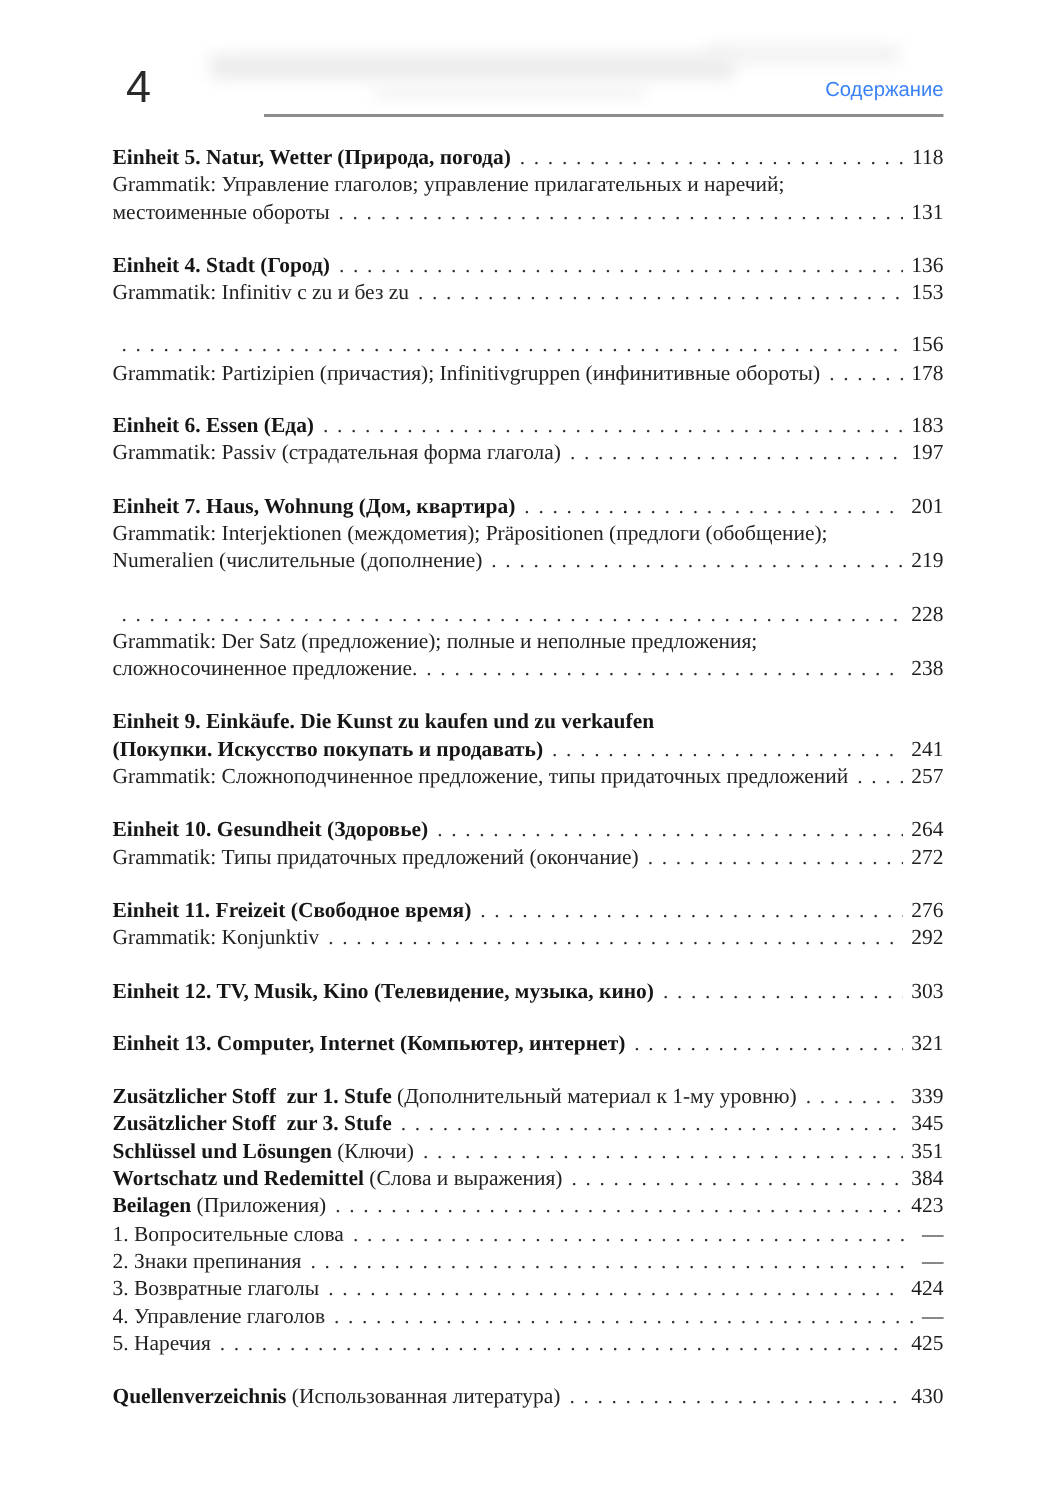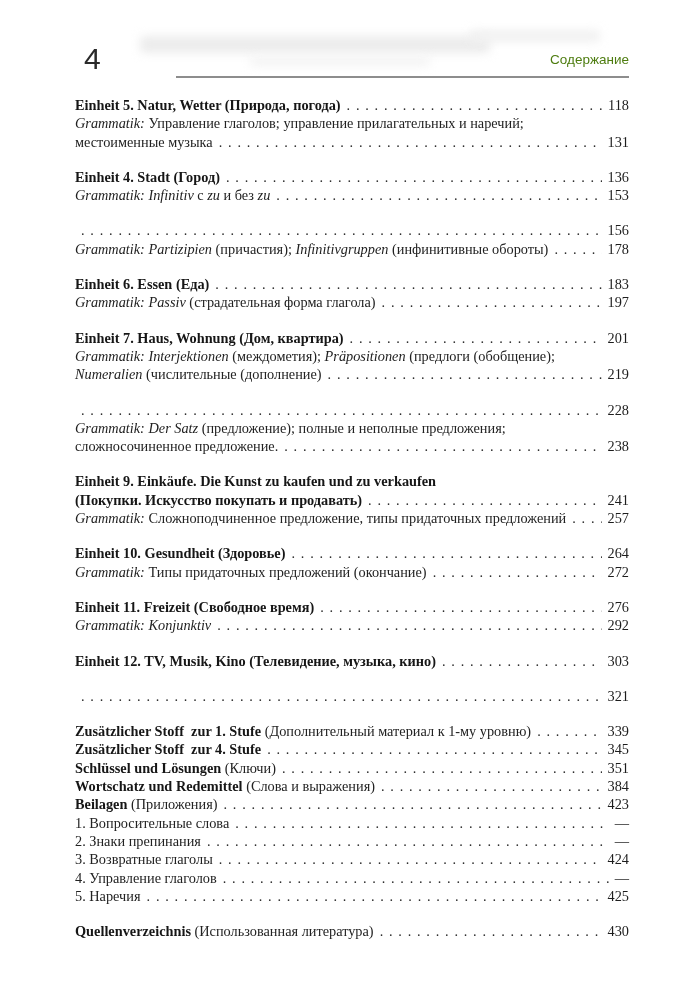--- a/index.html
+++ b/index.html
@@ -16,41 +16,41 @@
   .bleed.b3{left:250px;top:57px;width:180px;height:9px;background:#f3f3f3;}
 
   .folio{
     position:absolute;left:84px;top:44px;
     font-family:"Liberation Sans","DejaVu Sans",sans-serif;
     font-size:30px;line-height:1;color:#2a2a2a;
   }
   .header-title{
     position:absolute;right:66px;top:52px;
     font-family:"Liberation Sans","DejaVu Sans",sans-serif;
-    font-size:13.5px;color:#4d7c0f;margin-left:40px;
+    font-size:13.5px;color:#3b82f6;margin-left:40px;
   }
   .header-rule{
     position:absolute;left:176px;right:66px;top:76px;height:2px;
     background:#8d8d8d;
   }
 
   .toc{
     position:absolute;left:75px;right:66px;top:96px;
     font-size:14.3px;
   }
   .toc-block{margin-bottom:17px;}
   .toc-block:last-child{margin-bottom:16px;}
   .toc-row{
     display:flex;align-items:baseline;
     line-height:18.3px;height:18.3px;
     white-space:nowrap;
   }
   .row-text{flex:0 0 auto;white-space:pre;}
   .seg.b{font-weight:700;color:#161616;}
-  .seg.i{font-style:italic;}
+  .seg.i{}
   .seg.r{font-style:normal;font-weight:400;}
   .dots{
     flex:1 1 auto;min-width:0;overflow:hidden;white-space:nowrap;
     margin-left:6px;letter-spacing:1.1px;color:#2d2d2d;
   }
   .pg{flex:0 0 auto;margin-left:6px;text-align:right;color:#1d1d1d;font-family:Liberation Serif, serif;}
 </style>
 </head>
 <body>
 
@@ -66,21 +66,21 @@
     <div class="toc-block">
       <div class="toc-row">
         <span class="row-text"><span class="seg b">Einheit 5. Natur, Wetter (Природа, погода)</span></span>
         <span class="dots">. . . . . . . . . . . . . . . . . . . . . . . . . . . . . . . . . . . . . . . . . . . . . . . . . . . . . . . . . . . . . . . . . . . . . . . . . . . . . . . . . . . . . . . . . . . . . . . . . . . . . . . . . . . . . . . . . . . . . . . . . . . . . . . . . . . . . . . . . . . . . . . . . . . . . . . . . . . . . . . . </span>
         <span class="pg">118</span>
       </div>
       <div class="toc-row">
         <span class="row-text"><span class="seg i">Grammatik:</span><span class="seg r"> Управление глаголов; управление прилагательных и наречий;</span></span>
       </div>
       <div class="toc-row">
-        <span class="row-text"><span class="seg r">местоименные музыка</span></span>
+        <span class="row-text"><span class="seg r">местоименные обороты</span></span>
         <span class="dots">. . . . . . . . . . . . . . . . . . . . . . . . . . . . . . . . . . . . . . . . . . . . . . . . . . . . . . . . . . . . . . . . . . . . . . . . . . . . . . . . . . . . . . . . . . . . . . . . . . . . . . . . . . . . . . . . . . . . . . . . . . . . . . . . . . . . . . . . . . . . . . . . . . . . . . . . . . . . . . . . </span>
         <span class="pg">131</span>
       </div>
     </div>
     <div class="toc-block">
       <div class="toc-row">
         <span class="row-text"><span class="seg b">Einheit 4. Stadt (Город)</span></span>
         <span class="dots">. . . . . . . . . . . . . . . . . . . . . . . . . . . . . . . . . . . . . . . . . . . . . . . . . . . . . . . . . . . . . . . . . . . . . . . . . . . . . . . . . . . . . . . . . . . . . . . . . . . . . . . . . . . . . . . . . . . . . . . . . . . . . . . . . . . . . . . . . . . . . . . . . . . . . . . . . . . . . . . . </span>
         <span class="pg">136</span>
       </div>
@@ -183,32 +183,33 @@
     </div>
     <div class="toc-block">
       <div class="toc-row">
         <span class="row-text"><span class="seg b">Einheit 12. TV, Musik, Kino (Телевидение, музыка, кино)</span></span>
         <span class="dots">. . . . . . . . . . . . . . . . . . . . . . . . . . . . . . . . . . . . . . . . . . . . . . . . . . . . . . . . . . . . . . . . . . . . . . . . . . . . . . . . . . . . . . . . . . . . . . . . . . . . . . . . . . . . . . . . . . . . . . . . . . . . . . . . . . . . . . . . . . . . . . . . . . . . . . . . . . . . . . . . </span>
         <span class="pg">303</span>
       </div>
     </div>
     <div class="toc-block">
       <div class="toc-row">
+        <span class="row-text"><span class="seg b">Einheit 13. Computer, Internet (Компьютер, интернет)</span></span>
         <span class="dots">. . . . . . . . . . . . . . . . . . . . . . . . . . . . . . . . . . . . . . . . . . . . . . . . . . . . . . . . . . . . . . . . . . . . . . . . . . . . . . . . . . . . . . . . . . . . . . . . . . . . . . . . . . . . . . . . . . . . . . . . . . . . . . . . . . . . . . . . . . . . . . . . . . . . . . . . . . . . . . . . </span>
         <span class="pg">321</span>
       </div>
     </div>
     <div class="toc-block">
       <div class="toc-row">
         <span class="row-text"><span class="seg b">Zusätzlicher Stoff  zur 1. Stufe </span><span class="seg r">(Дополнительный материал к 1-му уровню)</span></span>
         <span class="dots">. . . . . . . . . . . . . . . . . . . . . . . . . . . . . . . . . . . . . . . . . . . . . . . . . . . . . . . . . . . . . . . . . . . . . . . . . . . . . . . . . . . . . . . . . . . . . . . . . . . . . . . . . . . . . . . . . . . . . . . . . . . . . . . . . . . . . . . . . . . . . . . . . . . . . . . . . . . . . . . . </span>
         <span class="pg">339</span>
       </div>
       <div class="toc-row">
-        <span class="row-text"><span class="seg b">Zusätzlicher Stoff  zur 4. Stufe</span></span>
+        <span class="row-text"><span class="seg b">Zusätzlicher Stoff  zur 3. Stufe</span></span>
         <span class="dots">. . . . . . . . . . . . . . . . . . . . . . . . . . . . . . . . . . . . . . . . . . . . . . . . . . . . . . . . . . . . . . . . . . . . . . . . . . . . . . . . . . . . . . . . . . . . . . . . . . . . . . . . . . . . . . . . . . . . . . . . . . . . . . . . . . . . . . . . . . . . . . . . . . . . . . . . . . . . . . . . </span>
         <span class="pg">345</span>
       </div>
       <div class="toc-row">
         <span class="row-text"><span class="seg b">Schlüssel und Lösungen </span><span class="seg r">(Ключи)</span></span>
         <span class="dots">. . . . . . . . . . . . . . . . . . . . . . . . . . . . . . . . . . . . . . . . . . . . . . . . . . . . . . . . . . . . . . . . . . . . . . . . . . . . . . . . . . . . . . . . . . . . . . . . . . . . . . . . . . . . . . . . . . . . . . . . . . . . . . . . . . . . . . . . . . . . . . . . . . . . . . . . . . . . . . . . </span>
         <span class="pg">351</span>
       </div>
       <div class="toc-row">
         <span class="row-text"><span class="seg b">Wortschatz und Redemittel </span><span class="seg r">(Слова и выражения)</span></span>

